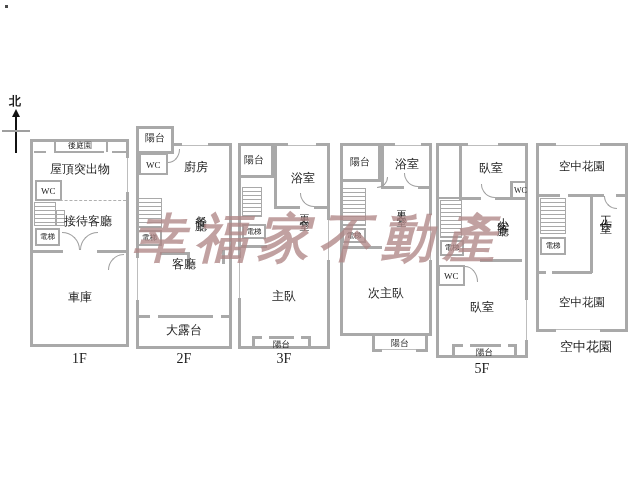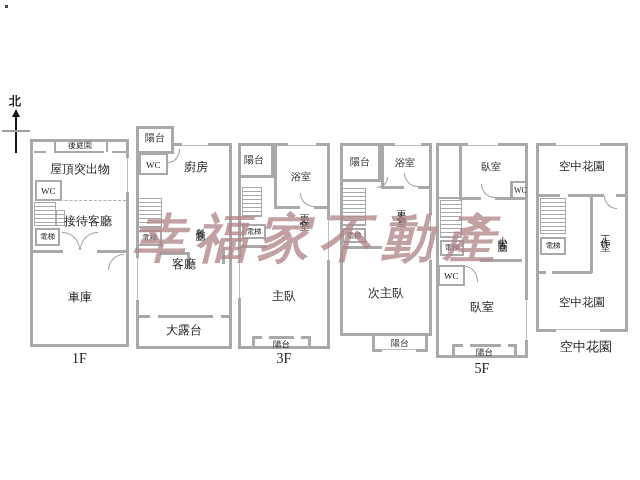--- a/index.html
+++ b/index.html
@@ -5,21 +5,21 @@
   html,body{margin:0;padding:0;background:#ffffff;}
   #plan{position:relative;width:640px;height:480px;background:#fff;overflow:hidden;
         font-family:"Liberation Serif","DejaVu Sans",serif;}
   .w{position:absolute;background:#a9a9a9;}
   .unit{position:absolute;border:3px solid #a9a9a9;background:#fff;box-sizing:border-box;}
   .box{position:absolute;border:2px solid #a9a9a9;background:#fff;box-sizing:border-box;}
   .lbl{position:absolute;color:#1b1b1b;white-space:nowrap;line-height:1;}
   .ctr{text-align:center;}
   .vtext{writing-mode:vertical-rl;text-orientation:upright;letter-spacing:3px;}
   .s8{font-size:8px;text-align:center;}.s85{font-size:8.5px;}.s9{font-size:9px;}.s10{font-size:10px;}
-  .s11{font-size:10px;text-align:center;}.s115{font-size:11.5px;}.s12{font-size:12px;}.s13{font-size:13px;}.s14{font-size:14px;}
+  .s11{font-size:12px;}.s115{font-size:11.5px;}.s12{font-size:12px;}.s13{font-size:13px;}.s14{font-size:14px;}
   .stairs{position:absolute;border:1px solid #a9a9a9;box-sizing:border-box;
           background:repeating-linear-gradient(180deg,#fff 0 3px,#a9a9a9 3px 4px);}
   .lift{position:absolute;border:2px solid #a9a9a9;background:#fff;box-sizing:border-box;
         display:flex;align-items:center;justify-content:center;font-size:7.5px;color:#1b1b1b;}
   .arc{position:absolute;box-sizing:border-box;background:transparent;}
   .arc.tl{border-top:1.5px solid #9f9f9f;border-left:1.5px solid #9f9f9f;border-top-left-radius:100%;}
   .arc.tr{border-top:1.5px solid #9f9f9f;border-right:1.5px solid #9f9f9f;border-top-right-radius:100%;}
   .arc.bl{border-bottom:1.5px solid #9f9f9f;border-left:1.5px solid #9f9f9f;border-bottom-left-radius:100%;}
   .arc.br{border-bottom:1.5px solid #9f9f9f;border-right:1.5px solid #9f9f9f;border-bottom-right-radius:100%;}
   .win-h{position:absolute;height:5px;background:linear-gradient(180deg,#fff 0 2px,#bdbdbd 2px 3px,#fff 3px 100%);}
@@ -86,20 +86,21 @@
   <div class="w" style="left:160px;top:252px;width:30px;height:3px;"></div>
   <div class="w" style="left:187px;top:252px;width:3px;height:14px;"></div>
   <div class="w" style="left:222px;top:250px;width:3px;height:14px;"></div>
   <div class="lbl s12 ctr" style="left:136px;top:258px;width:96px;">客廳</div>
   <div class="w" style="left:139px;top:315px;width:90px;height:3px;"></div>
   <div class="gapw" style="left:150px;top:315px;width:8px;height:3px;"></div>
   <div class="gapw" style="left:213px;top:315px;width:8px;height:3px;"></div>
   <div class="lbl s12 ctr" style="left:136px;top:324px;width:96px;">大露台</div>
   <div class="win-h" style="left:182px;top:143px;width:26px;"></div>
   <div class="win-v" style="left:135px;top:258px;height:42px;"></div>
+  <div class="lbl s14 ctr" style="left:136px;top:352px;width:96px;">2F</div>
 
   <div class="unit" style="left:238px;top:143px;width:92px;height:206px;"></div>
   <div class="w" style="left:271px;top:145px;width:3px;height:32px;"></div>
   <div class="w" style="left:241px;top:175px;width:33px;height:3px;"></div>
   <div class="lbl s10" style="left:244px;top:155px;">陽台</div>
   <div class="w" style="left:274px;top:145px;width:3px;height:64px;"></div>
   <div class="w" style="left:274px;top:206px;width:54px;height:3px;"></div>
   <div class="gapw" style="left:300px;top:206px;width:14px;height:3px;"></div>
   <div class="arc bl" style="left:300px;top:193px;width:14px;height:14px;"></div>
   <div class="lbl s11" style="left:291px;top:172px;">浴室</div>

